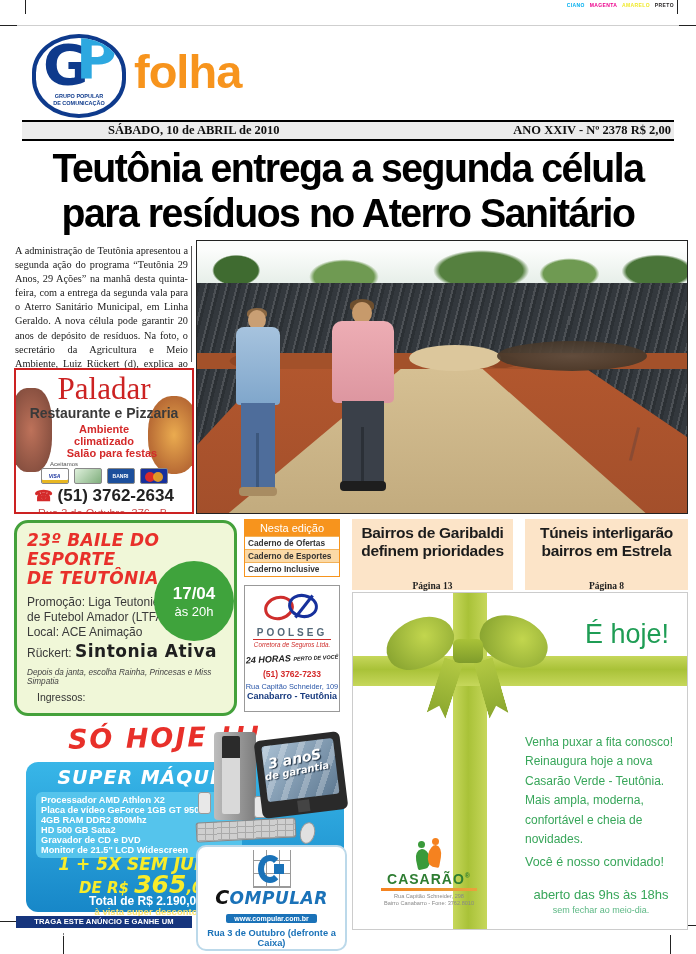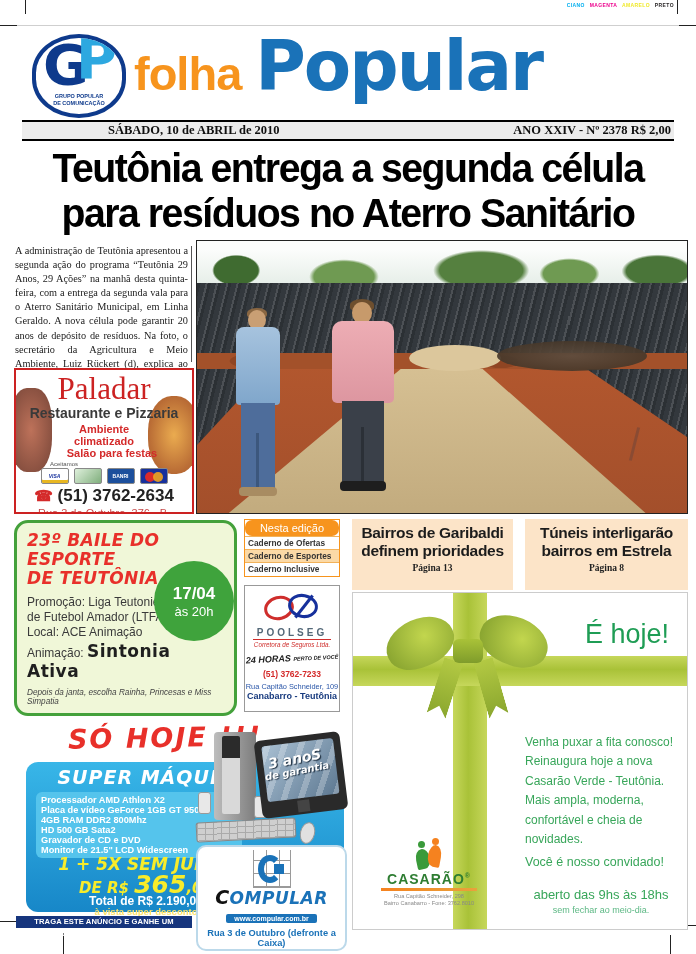--- a/index.html
+++ b/index.html
@@ -110,30 +110,30 @@
   .baile-circle .d1 { font-size:17px; font-weight:bold; }
   .baile-circle .d2 { font-size:13px; }
   .baile-promo { margin-top:7px; width:152px; font-size:12px; color:#3a3a3a; line-height:15px; }
   .baile-anim { margin-top:1px; font-size:12px; color:#3a3a3a; }
   .baile-anim b { font-family:"DejaVu Sans", sans-serif; font-size:17px; color:#1f1f1f; letter-spacing:.5px; }
   .baile-note { margin-top:7px; font-size:8.2px; font-style:italic; color:#444; }
   .baile-ing { margin-top:5px; margin-left:10px; font-size:10.5px; color:#333; line-height:13px; }
 
   
   .nesta { position:absolute; left:244px; top:519px; width:96px; height:58px; border:1px solid #f7941d; background:#fff; }
-  .nesta-h { background:#f7941d; color:#fff; font-size:11px; text-align:center; height:16px; line-height:16px;border-radius:7px; }
+  .nesta-h { background:#f7941d; color:#fff; font-size:11px; text-align:center; height:16px; line-height:16px; }
   .nesta-item { font-size:8.3px; font-weight:bold; color:#333; height:13px; line-height:13px; padding-left:3px; border-top:1px solid #f2b25a; }
   .nesta-item.alt { background:#fbd9a6; }
 
   
   .teaser { position:absolute; top:519px; height:71px; background:#fce4c8; text-align:center; padding-top:5px; }
   .teaser-1 { left:352px; width:161px; }
   .teaser-2 { left:525px; width:163px; }
   .teaser .tt { font-size:15.5px; font-weight:bold; color:#1c1c1c; line-height:18px; letter-spacing:-.3px; }
-  .teaser .tp { font-family:"Liberation Serif", serif; font-size:9.5px; font-weight:bold; color:#222; margin-top:3px; }
+  .teaser .tp { font-family:"Liberation Serif", serif; font-size:9.5px; font-weight:bold; color:#222; margin-top:21px; }
 
   
   .poolseg { position:absolute; left:244px; top:585px; width:96px; height:127px; border:1px solid #999; background:#fff; text-align:center; overflow:hidden; }
   .ps-logo { position:relative; width:60px; height:34px; margin:5px auto 0; }
   .ps-e1 { position:absolute; left:2px; top:5px; width:30px; height:24px; border:3px solid #cf2e2c; border-radius:50%; transform:rotate(-14deg); }
   .ps-e2 { position:absolute; left:26px; top:3px; width:30px; height:24px; border:3px solid #16309c; border-radius:50%; transform:rotate(10deg); }
   .ps-slash { position:absolute; left:28px; top:14px; width:28px; height:3px; background:#16309c; transform:rotate(-52deg); }
   .ps-name { font-size:10px; font-weight:bold; letter-spacing:3px; color:#536878; margin-top:2px; }
   .ps-rule { width:78px; height:1px; background:#cf2e2c; margin:1px auto; }
   .ps-sub { font-size:6.3px; font-style:italic; color:#cf2e2c; }
@@ -231,21 +231,20 @@
   <div class="gp-logo">
     <span class="gp-g">G</span>
     <span class="gp-p">P</span>
     <div class="gp-sub">
       <div>GRUPO POPULAR</div>
       <div>DE COMUNICAÇÃO</div>
     </div>
   </div>
   <div class="title-row">
     <span class="t-folha">folha</span>
-    <span class="t-popular">Popular</span>
   </div>
 </div>
 <div class="datebar">
   <span class="d-left">SÁBADO, 10 de ABRIL de 2010</span>
   <span class="d-right">ANO XXIV - Nº 2378 R$ 2,00</span>
 </div>
 
 <div class="headline">
   <div>Teutônia entrega a segunda célula</div>
   <div>para resíduos no Aterro Sanitário</div>
@@ -309,21 +308,21 @@
   </div>
   <div class="baile-circle">
     <div class="d1">17/04</div>
     <div class="d2">às 20h</div>
   </div>
   <div class="baile-promo">
     <div>Promoção: Liga Teutoniense</div>
     <div>de Futebol Amador (LTFA)</div>
     <div>Local: ACE Animação</div>
   </div>
-  <div class="baile-anim"><span>Animação: </span><b>Sintonia Ativa</b></div>
+  <div class="baile-anim"><span>Rückert: </span><b>Sintonia Ativa</b></div>
   <div class="baile-note">Depois da janta, escolha Rainha, Princesas e Miss Simpatia</div>
   <div class="baile-ing">
     <div>Ingressos:</div>
 
   </div>
 
 </div>
 
 <div class="nesta">
   <div class="nesta-h">Nesta edição</div>

